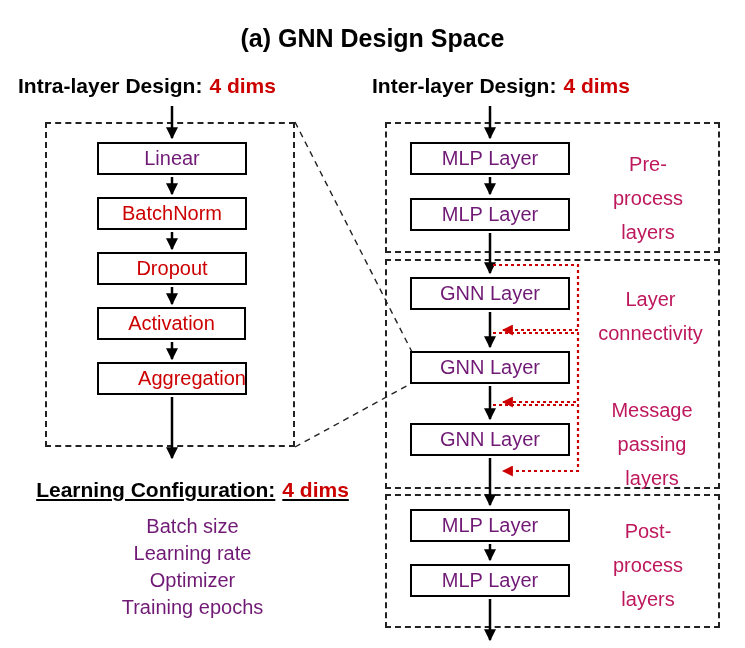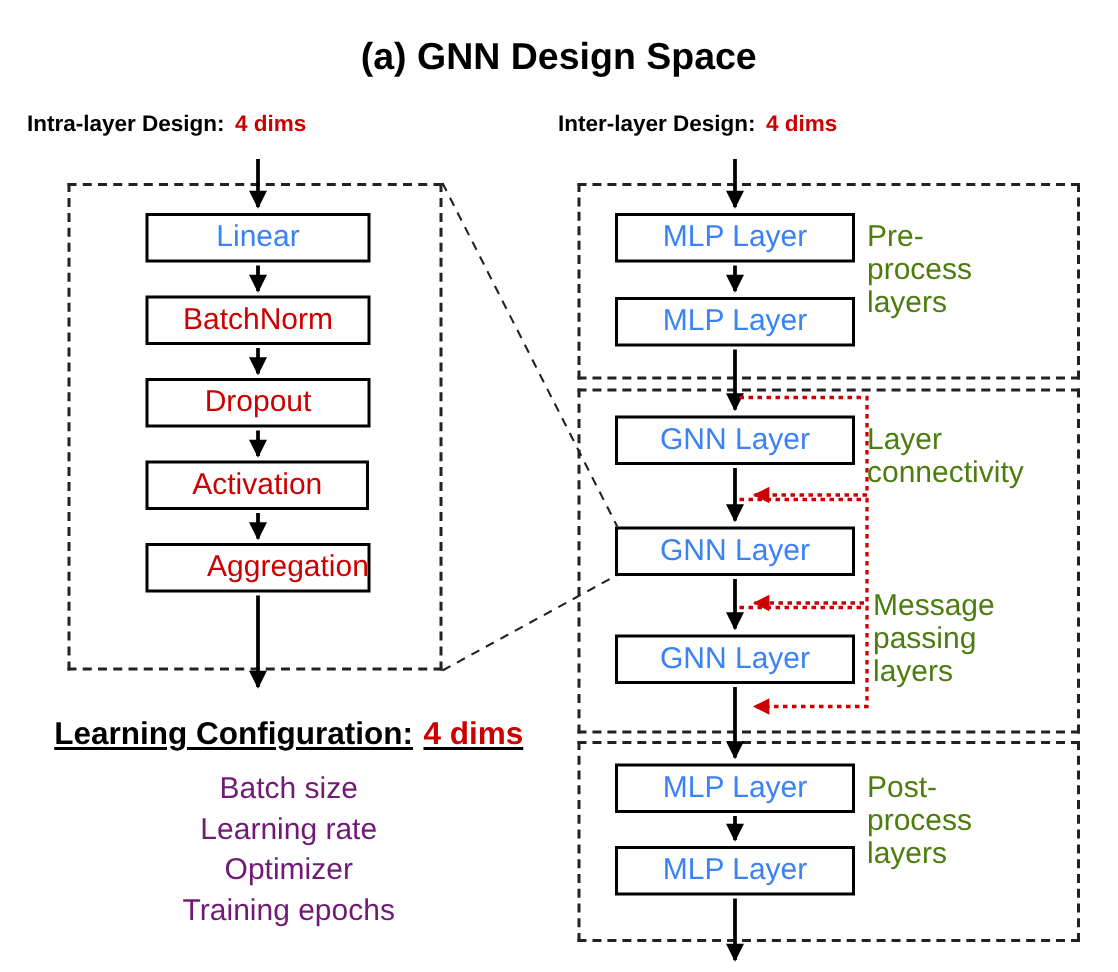--- a/index.html
+++ b/index.html
@@ -3,33 +3,33 @@
 <meta charset="utf-8">
 <style>
   * { margin:0; padding:0; box-sizing:border-box; }
   html,body { background:#ffffff; }
   body { font-family:"Liberation Sans", sans-serif; color:#000; }
   .canvas { position:relative; width:745px; height:648px; background:#fff; overflow:hidden; }
 
   .title { position:absolute; top:24px; left:0; width:100%; text-align:center;
            font-size:25px; font-weight:bold; color:#000; }
 
-  .heading { position:absolute; font-size:15px; font-weight:bold; white-space:nowrap; }
+  .heading { position:absolute; font-size:21px; font-weight:bold; white-space:nowrap; }
   .heading .hlabel { margin-right:7px; }
   .red { color:#cc0000; }
 
   .dashedbox { position:absolute; border:2px dashed #222; background:transparent; }
 
   .node { position:absolute; height:33px; border:2px solid #000; background:#fff;
           font-size:20px; display:flex; align-items:center; justify-content:center;
-          z-index:2; color:#3b82f6; }
+          z-index:2; color:#701a75; }
   .node.red { color:#cc0000; }
 
-  .caption { position:absolute; color:#4d7c0f; font-size:20px; line-height:22px;
-             white-space:pre-line; z-index:2; }
+  .caption { position:absolute; color:#be185d; font-size:20px; line-height:34px;
+             text-align:center; white-space:pre-line; z-index:2; }
 
   .arrows-svg { position:absolute; left:0; top:0; width:745px; height:648px;
                 z-index:1; pointer-events:none; }
 
   .learning-head { position:absolute; left:0; top:478px; width:385px; text-align:center;
                    font-size:21px; font-weight:bold; white-space:nowrap;text-decoration:underline; }
   .learning-head .hlabel { margin-right:7px; }
   .learning-items { position:absolute; left:0; top:513px; width:385px; text-align:center; }
   .learning-items .item { color:#701a75; font-size:20px; line-height:27px; }
 </style>

